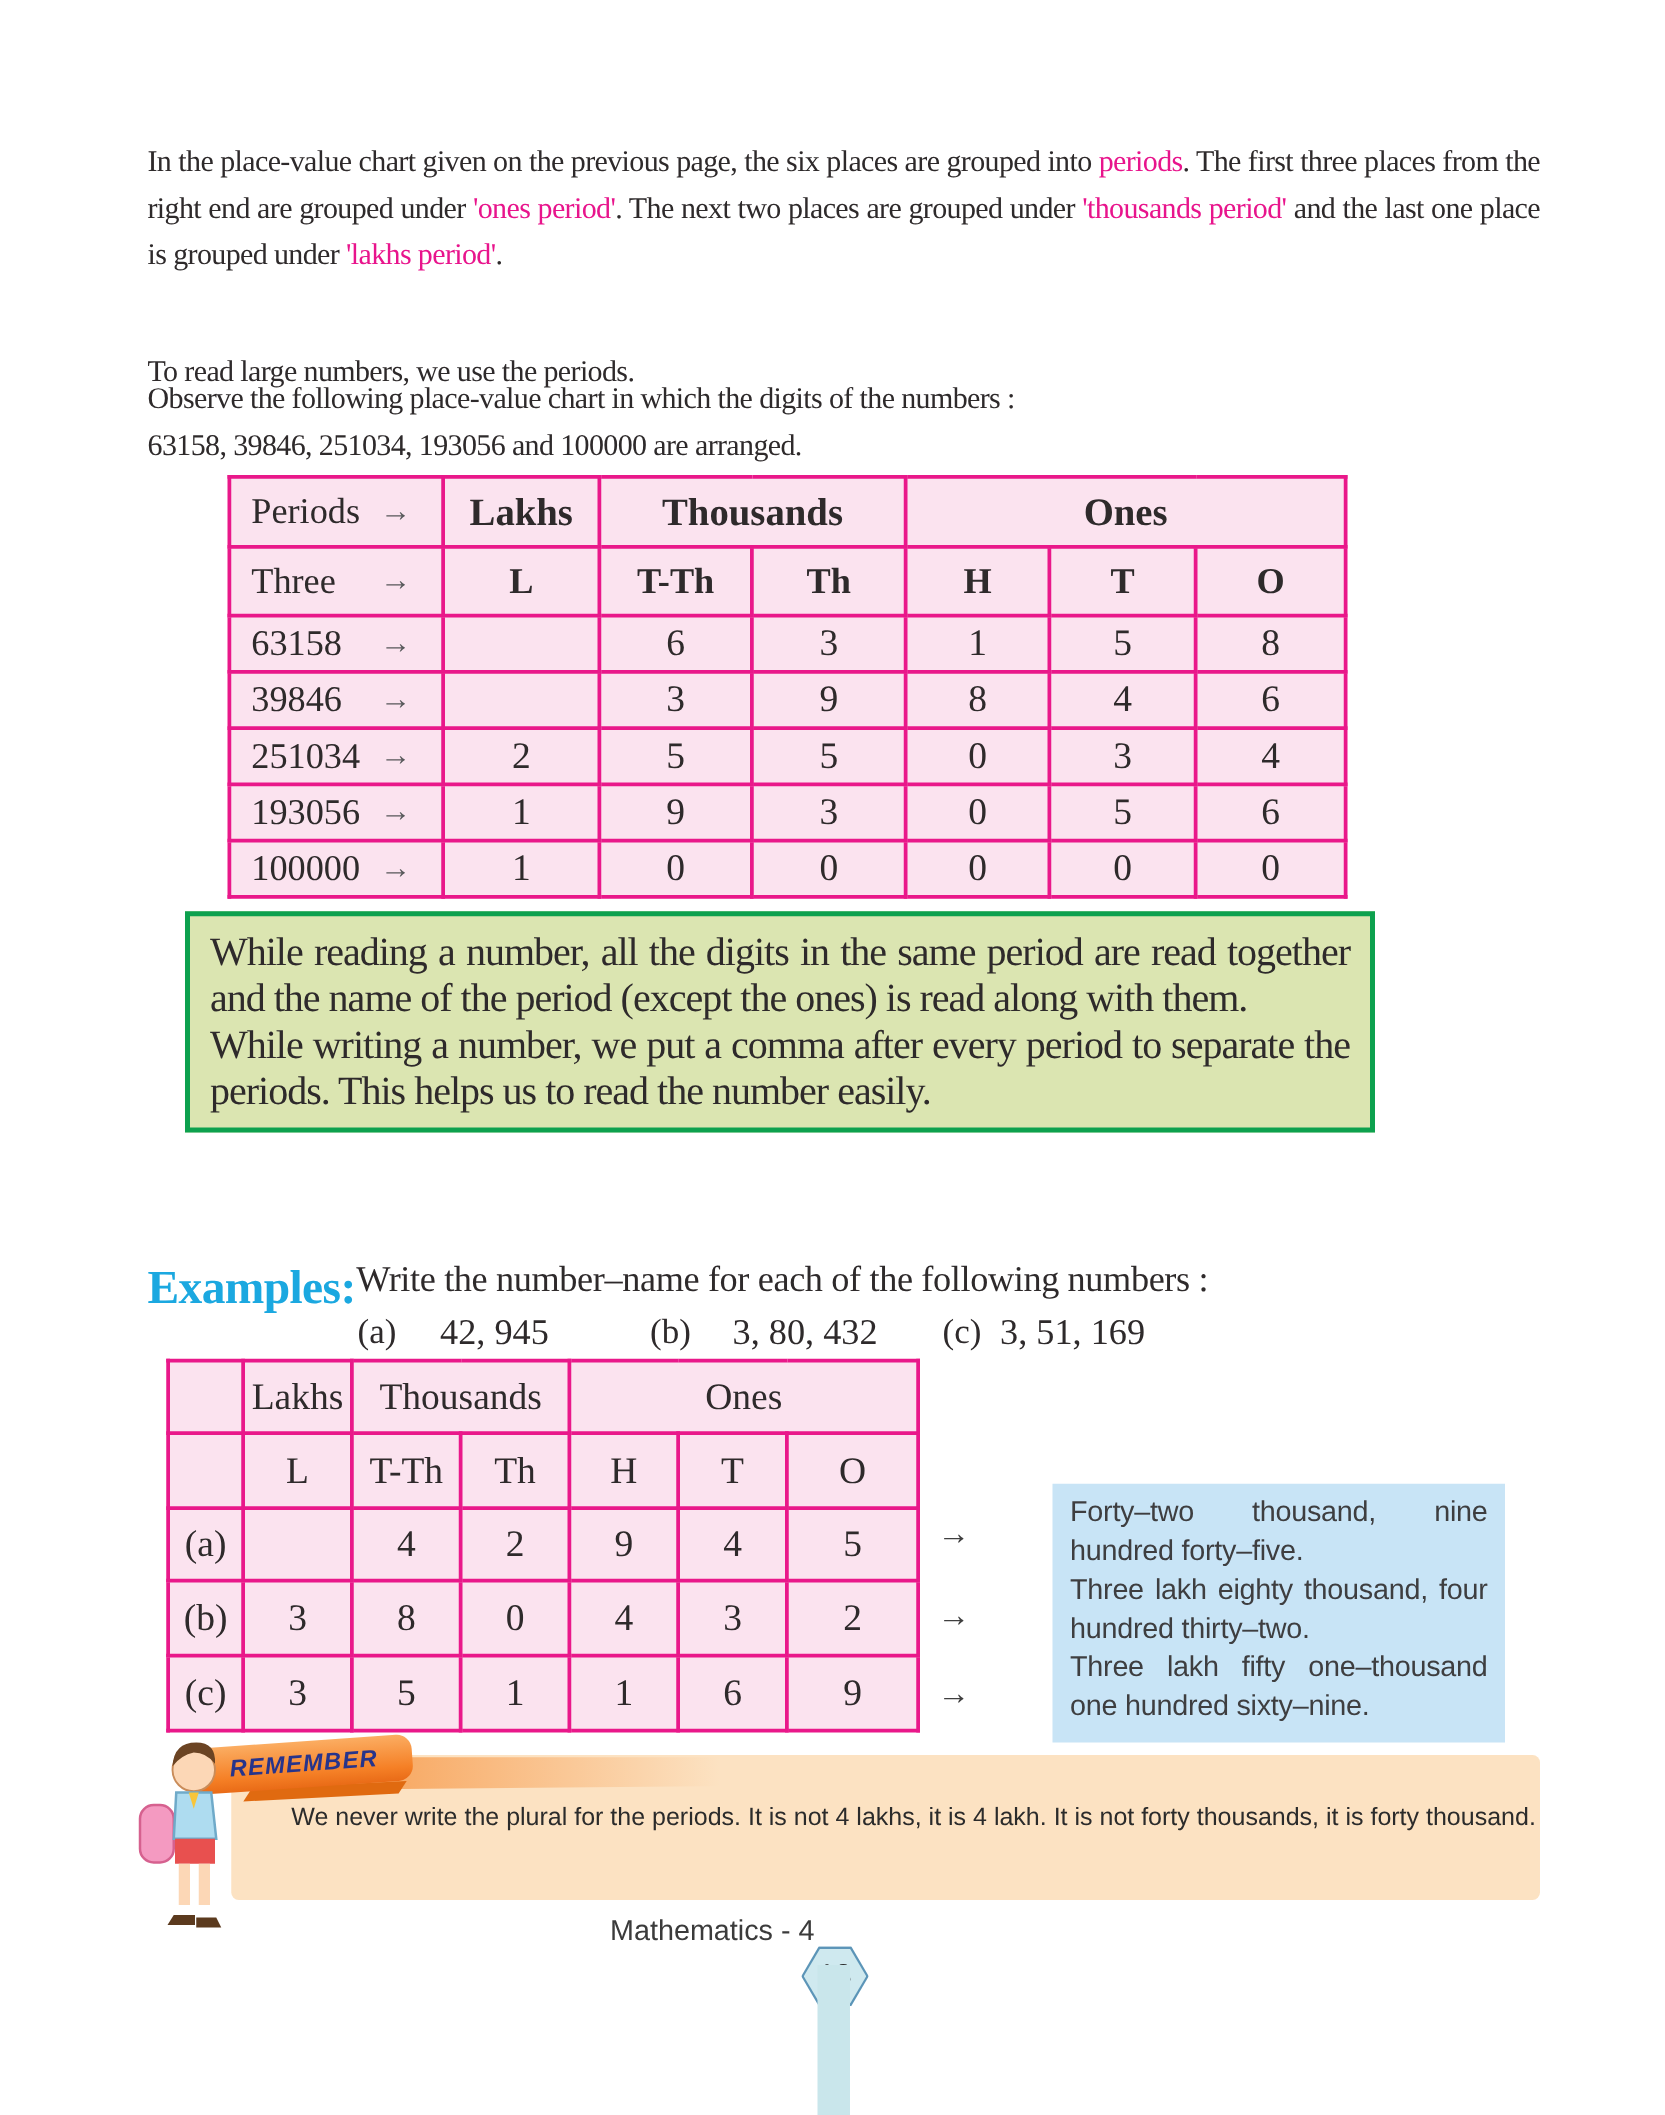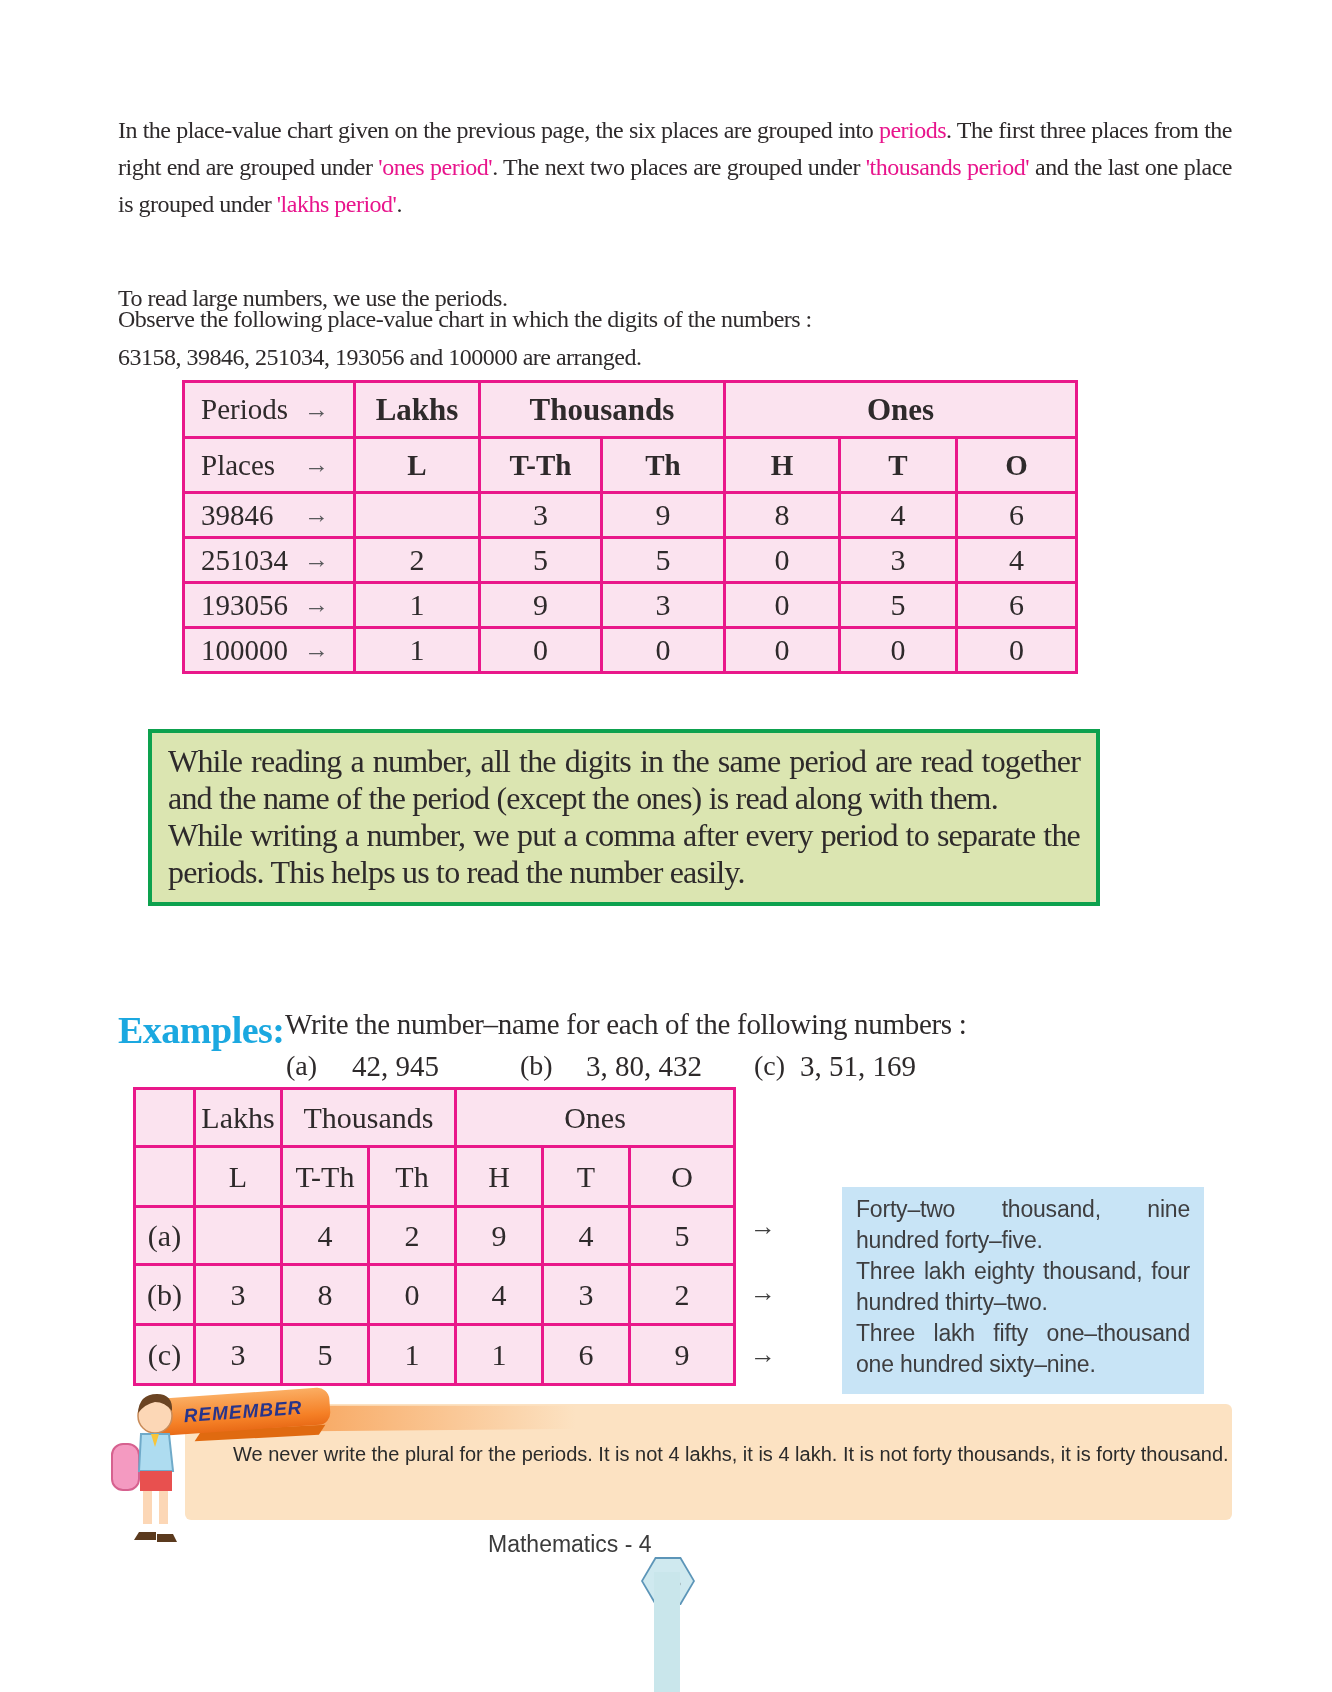--- a/index.html
+++ b/index.html
@@ -99,30 +99,44 @@
             <span class="arr">→</span>
           </div>
         </td>
         <td class="gold">Lakhs</td>
         <td class="gold" colspan="2">Thousands</td>
         <td class="gold" colspan="3">Ones</td>
       </tr>
       <tr style="height:55px">
         <td>
           <div class="lblflex">
-            <span class="lbl-txt">Places</span>
+            <span class="lbl-txt">Three</span>
             <span class="arr">→</span>
           </div>
         </td>
         <td class="pletter">L</td>
         <td class="pletter">T-Th</td>
         <td class="pletter">Th</td>
         <td class="pletter">H</td>
         <td class="pletter">T</td>
         <td class="pletter">O</td>
+      </tr>
+      <tr style="height:45px">
+        <td>
+          <div class="lblflex">
+            <span class="lbl-txt">63158</span>
+            <span class="arr">→</span>
+          </div>
+        </td>
+        <td class="digit"></td>
+        <td class="digit">6</td>
+        <td class="digit">3</td>
+        <td class="digit">1</td>
+        <td class="digit">5</td>
+        <td class="digit">8</td>
       </tr>
       <tr style="height:45px">
         <td>
           <div class="lblflex">
             <span class="lbl-txt">39846</span>
             <span class="arr">→</span>
           </div>
         </td>
         <td class="digit"></td>
         <td class="digit">3</td>

